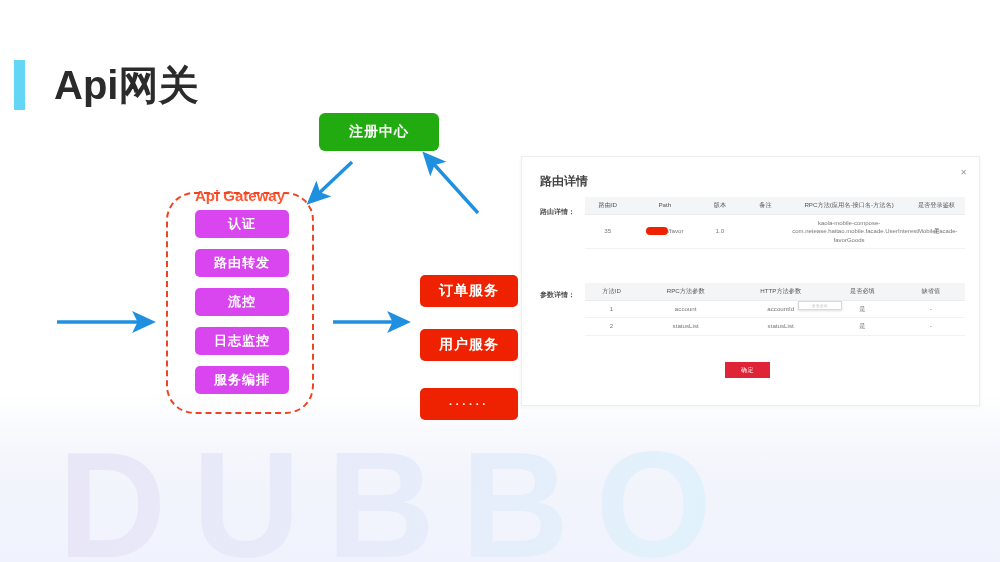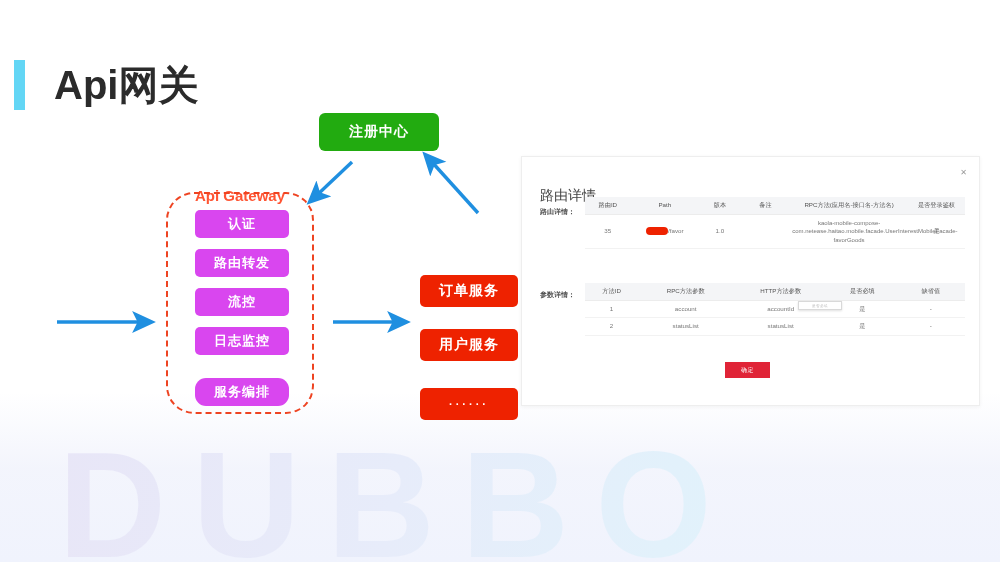--- a/index.html
+++ b/index.html
@@ -93,21 +93,21 @@
     font-weight: bold;
     display: flex;
     align-items: center;
     justify-content: center;
     letter-spacing: 1px;
   }
   .gw-item.i0 { top: 16px; }
   .gw-item.i1 { top: 55px; }
   .gw-item.i2 { top: 94px; }
   .gw-item.i3 { top: 133px; }
-  .gw-item.i4 { top: 184px; border-radius: 11px; }
+  .gw-item.i4 { top: 172px; }
 
   
   .registry {
     position: absolute;
     left: 319px; top: 113px;
     width: 120px; height: 38px;
     background: #22ab10;
     border-radius: 6px;
     color: #ffffff;
     font-size: 14px;
@@ -145,23 +145,23 @@
   .panel {
     position: absolute;
     left: 521px; top: 156px;
     width: 459px; height: 250px;
     background: #ffffff;
     border: 1px solid #eeeeee;
     box-shadow: 0 1px 4px rgba(0,0,0,0.05);
   }
   .panel-title {
     position: absolute;
-    left: 18px; top: 30px;
-    font-size: 14px;
-    font-weight: normal;
+    left: 18px; top: 16px;
+    font-size: 12px;
+    font-weight: bold;
     color: #444;
   }
   .panel-close {
     position: absolute;
     right: 12px; top: 12px;
     font-size: 8px;
     color: #999;
     line-height: 1;
     cursor: pointer;
   }

